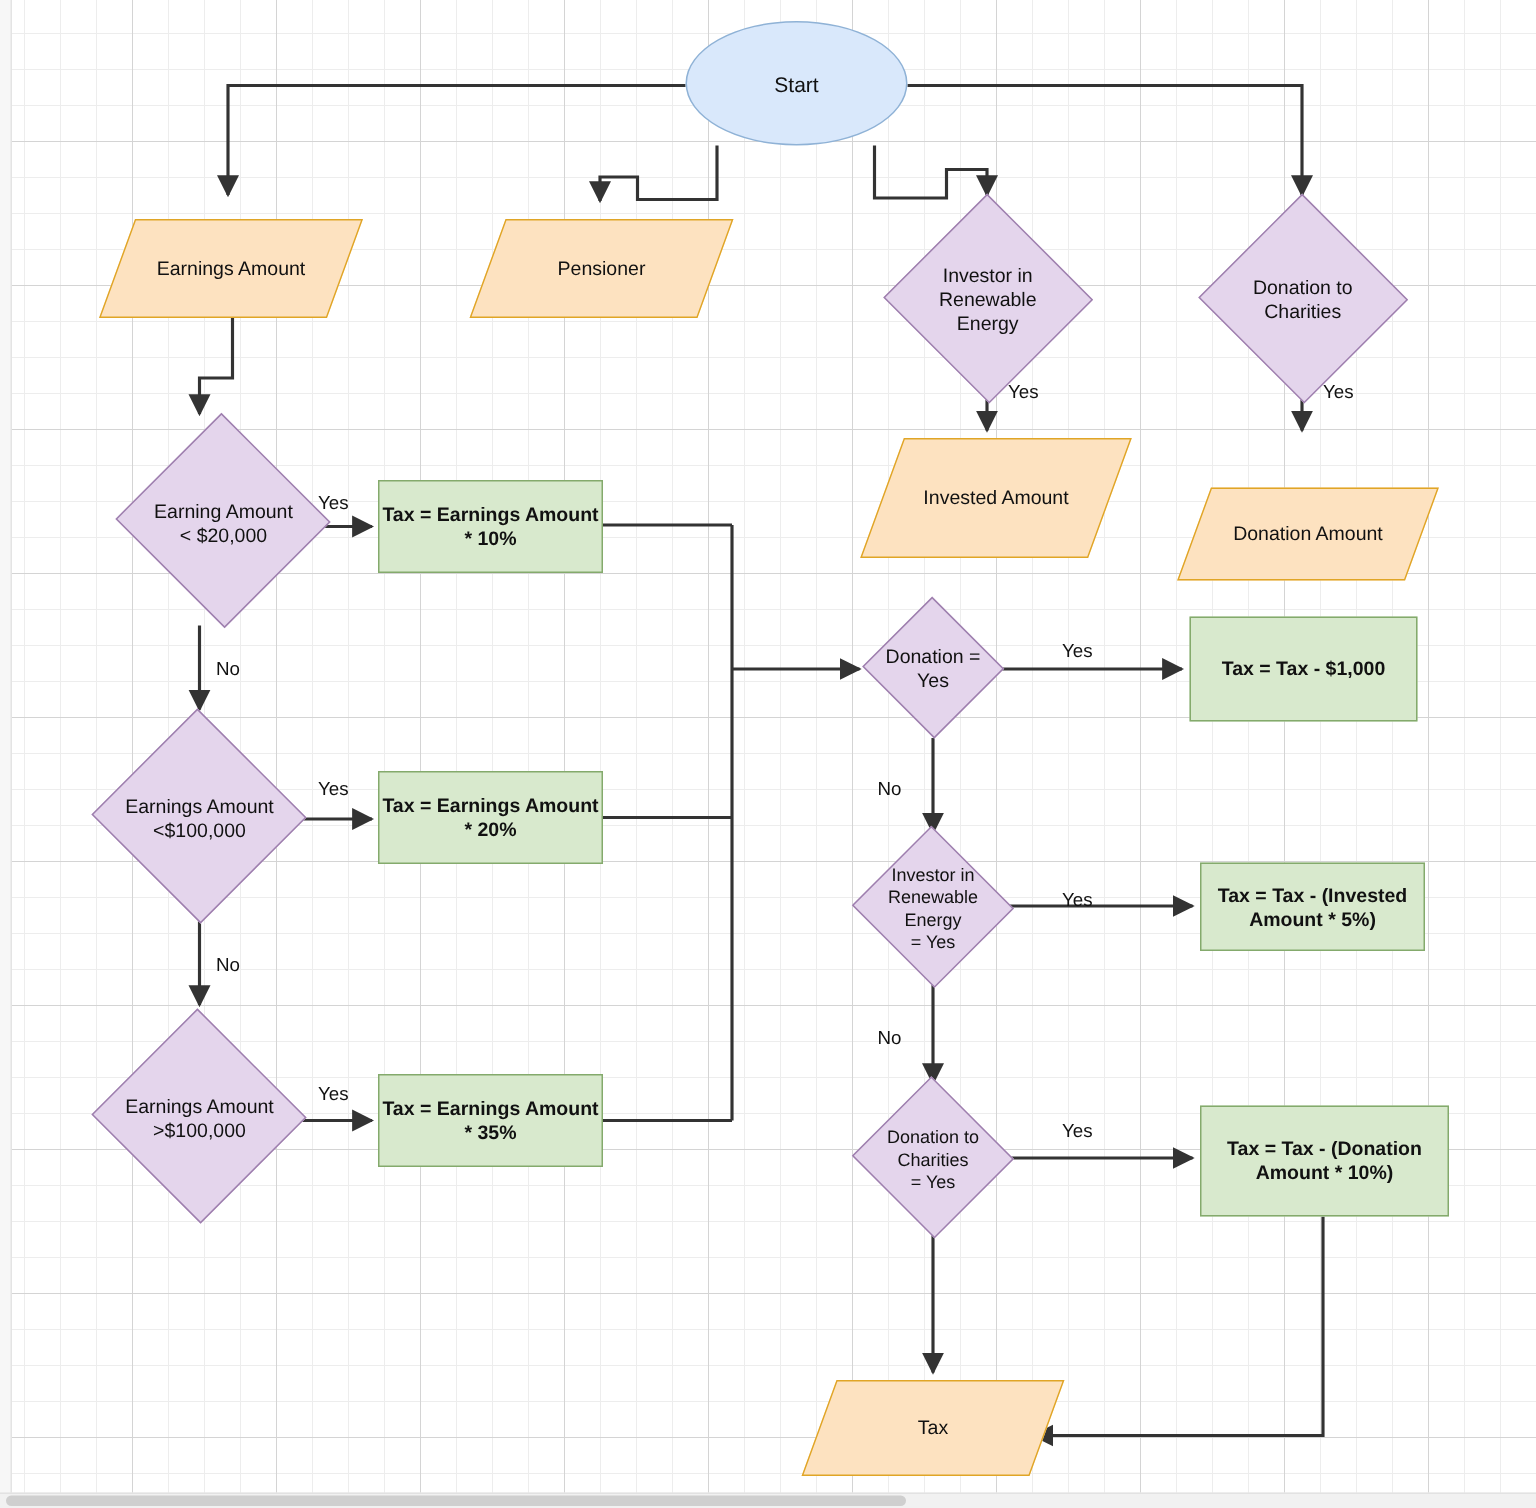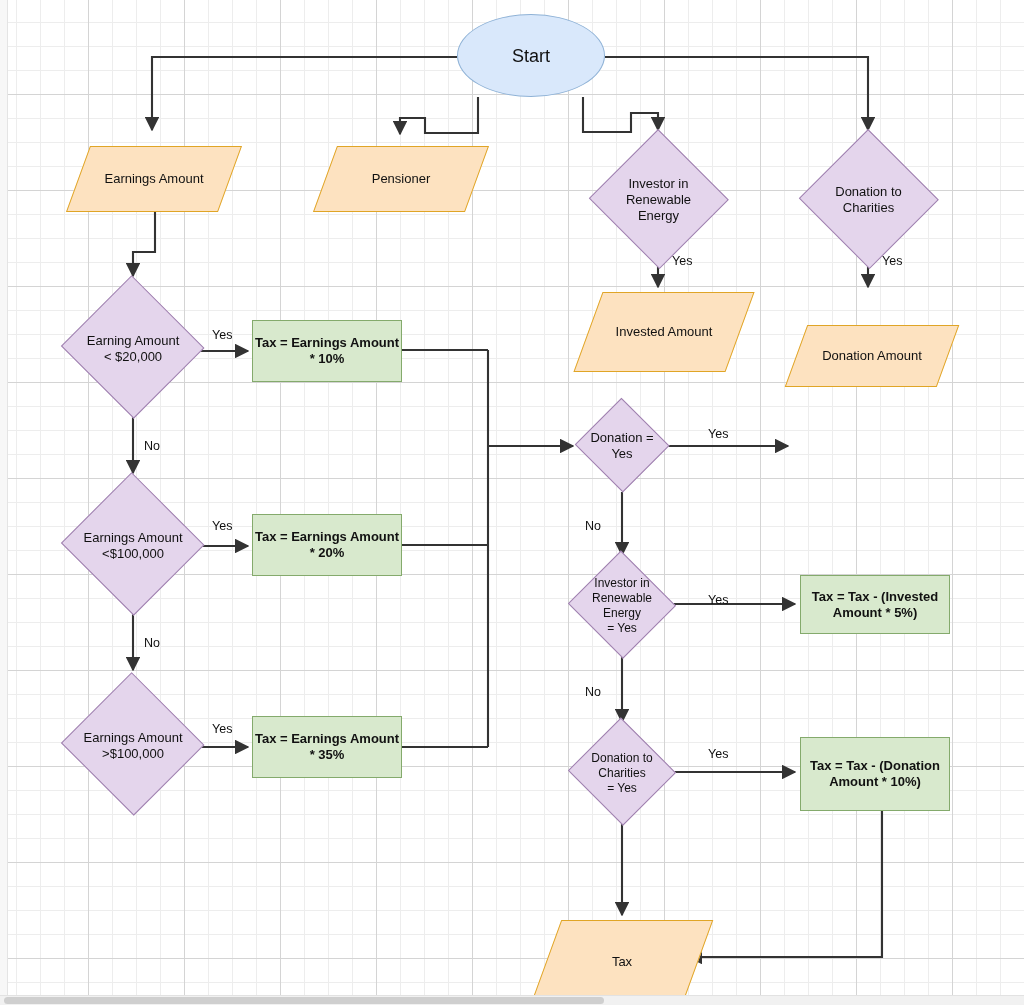--- a/index.html
+++ b/index.html
@@ -66,21 +66,21 @@
     font-size: 13px;
     line-height: 16px;
     white-space: pre-line;
   }
 
   
   .n-start {
     background: #d9e8fb;
     border: 1px solid #8fb2d6;
     border-radius: 50%;
-    font-size: 18px;
+    font-size: 14px;
   }
 
   
   .n-io {
     background: #fde2c0;
     position: absolute;
   }
   .n-io .skew {
     position: absolute; left: 0; top: 0;
     width: 100%; height: 100%;
@@ -219,21 +219,21 @@
   <div class="node n-io" style="left:588px; top:292px; width:152px; height:80px;">
     <span class="skew"></span>
     <span class="lbl">Invested Amount</span>
   </div>
 
   <div class="node n-io" style="left:796px; top:292px; width:152px; height:62px;margin-top:33px;">
     <span class="skew"></span>
     <span class="lbl">Donation Amount</span>
   </div>
 
-  <div class="node n-dec" style="left:60px; top:278px; width:146px; height:142px;">
+  <div class="node n-dec" style="left:76px; top:278px; width:146px; height:142px;">
     <span class="dia"></span>
     <span class="lbl">Earning Amount
 &lt; $20,000</span>
   </div>
 
   <div class="node n-dec" style="left:60px; top:475px; width:146px; height:142px;">
     <span class="dia"></span>
     <span class="lbl">Earnings Amount
 &lt;$100,000</span>
   </div>
@@ -258,20 +258,23 @@
     <span class="lbl">Tax = Earnings Amount
 * 35%</span>
   </div>
 
   <div class="node n-dec" style="left:574px; top:399px; width:96px; height:94px;">
     <span class="dia"></span>
     <span class="lbl">Donation =
 Yes</span>
   </div>
 
+  <div class="node n-proc" style="left:793px; top:411px; width:152px; height:70px;">
+    <span class="lbl">Tax = Tax - $1,000</span>
+  </div>
 
   <div class="node n-dec" style="left:567px; top:553px; width:110px; height:106px;">
     <span class="dia"></span>
     <span class="lbl" style="font-size:12px; line-height:15px;">Investor in
 Renewable
 Energy
 = Yes</span>
   </div>
 
   <div class="node n-proc" style="left:800px; top:575px; width:150px; height:59px;">
@@ -279,26 +282,26 @@
 Amount * 5%)</span>
   </div>
 
   <div class="node n-dec" style="left:567px; top:720px; width:110px; height:106px;">
     <span class="dia"></span>
     <span class="lbl" style="font-size:12px; line-height:15px;">Donation to
 Charities
 = Yes</span>
   </div>
 
-  <div class="node n-proc" style="left:800px; top:737px; width:150px; height:74px;">
+  <div class="node n-proc" style="left:800px; top:737px; width:166px; height:74px;">
     <span class="lbl">Tax = Tax - (Donation
 Amount * 10%)</span>
   </div>
 
-  <div class="node n-io" style="left:546px; top:920px; width:152px; height:84px;justify-content:flex-end;">
+  <div class="node n-io" style="left:546px; top:920px; width:152px; height:64px;justify-content:flex-end;">
     <span class="skew"></span>
     <span class="lbl">Tax</span>
   </div>
 
   <span class="elabel" style="left:672px; top:254px;">Yes</span>
   <span class="elabel" style="left:882px; top:254px;">Yes</span>
   <span class="elabel" style="left:212px; top:328px;">Yes</span>
   <span class="elabel" style="left:144px; top:439px;">No</span>
   <span class="elabel" style="left:212px; top:519px;">Yes</span>
   <span class="elabel" style="left:144px; top:636px;">No</span>

